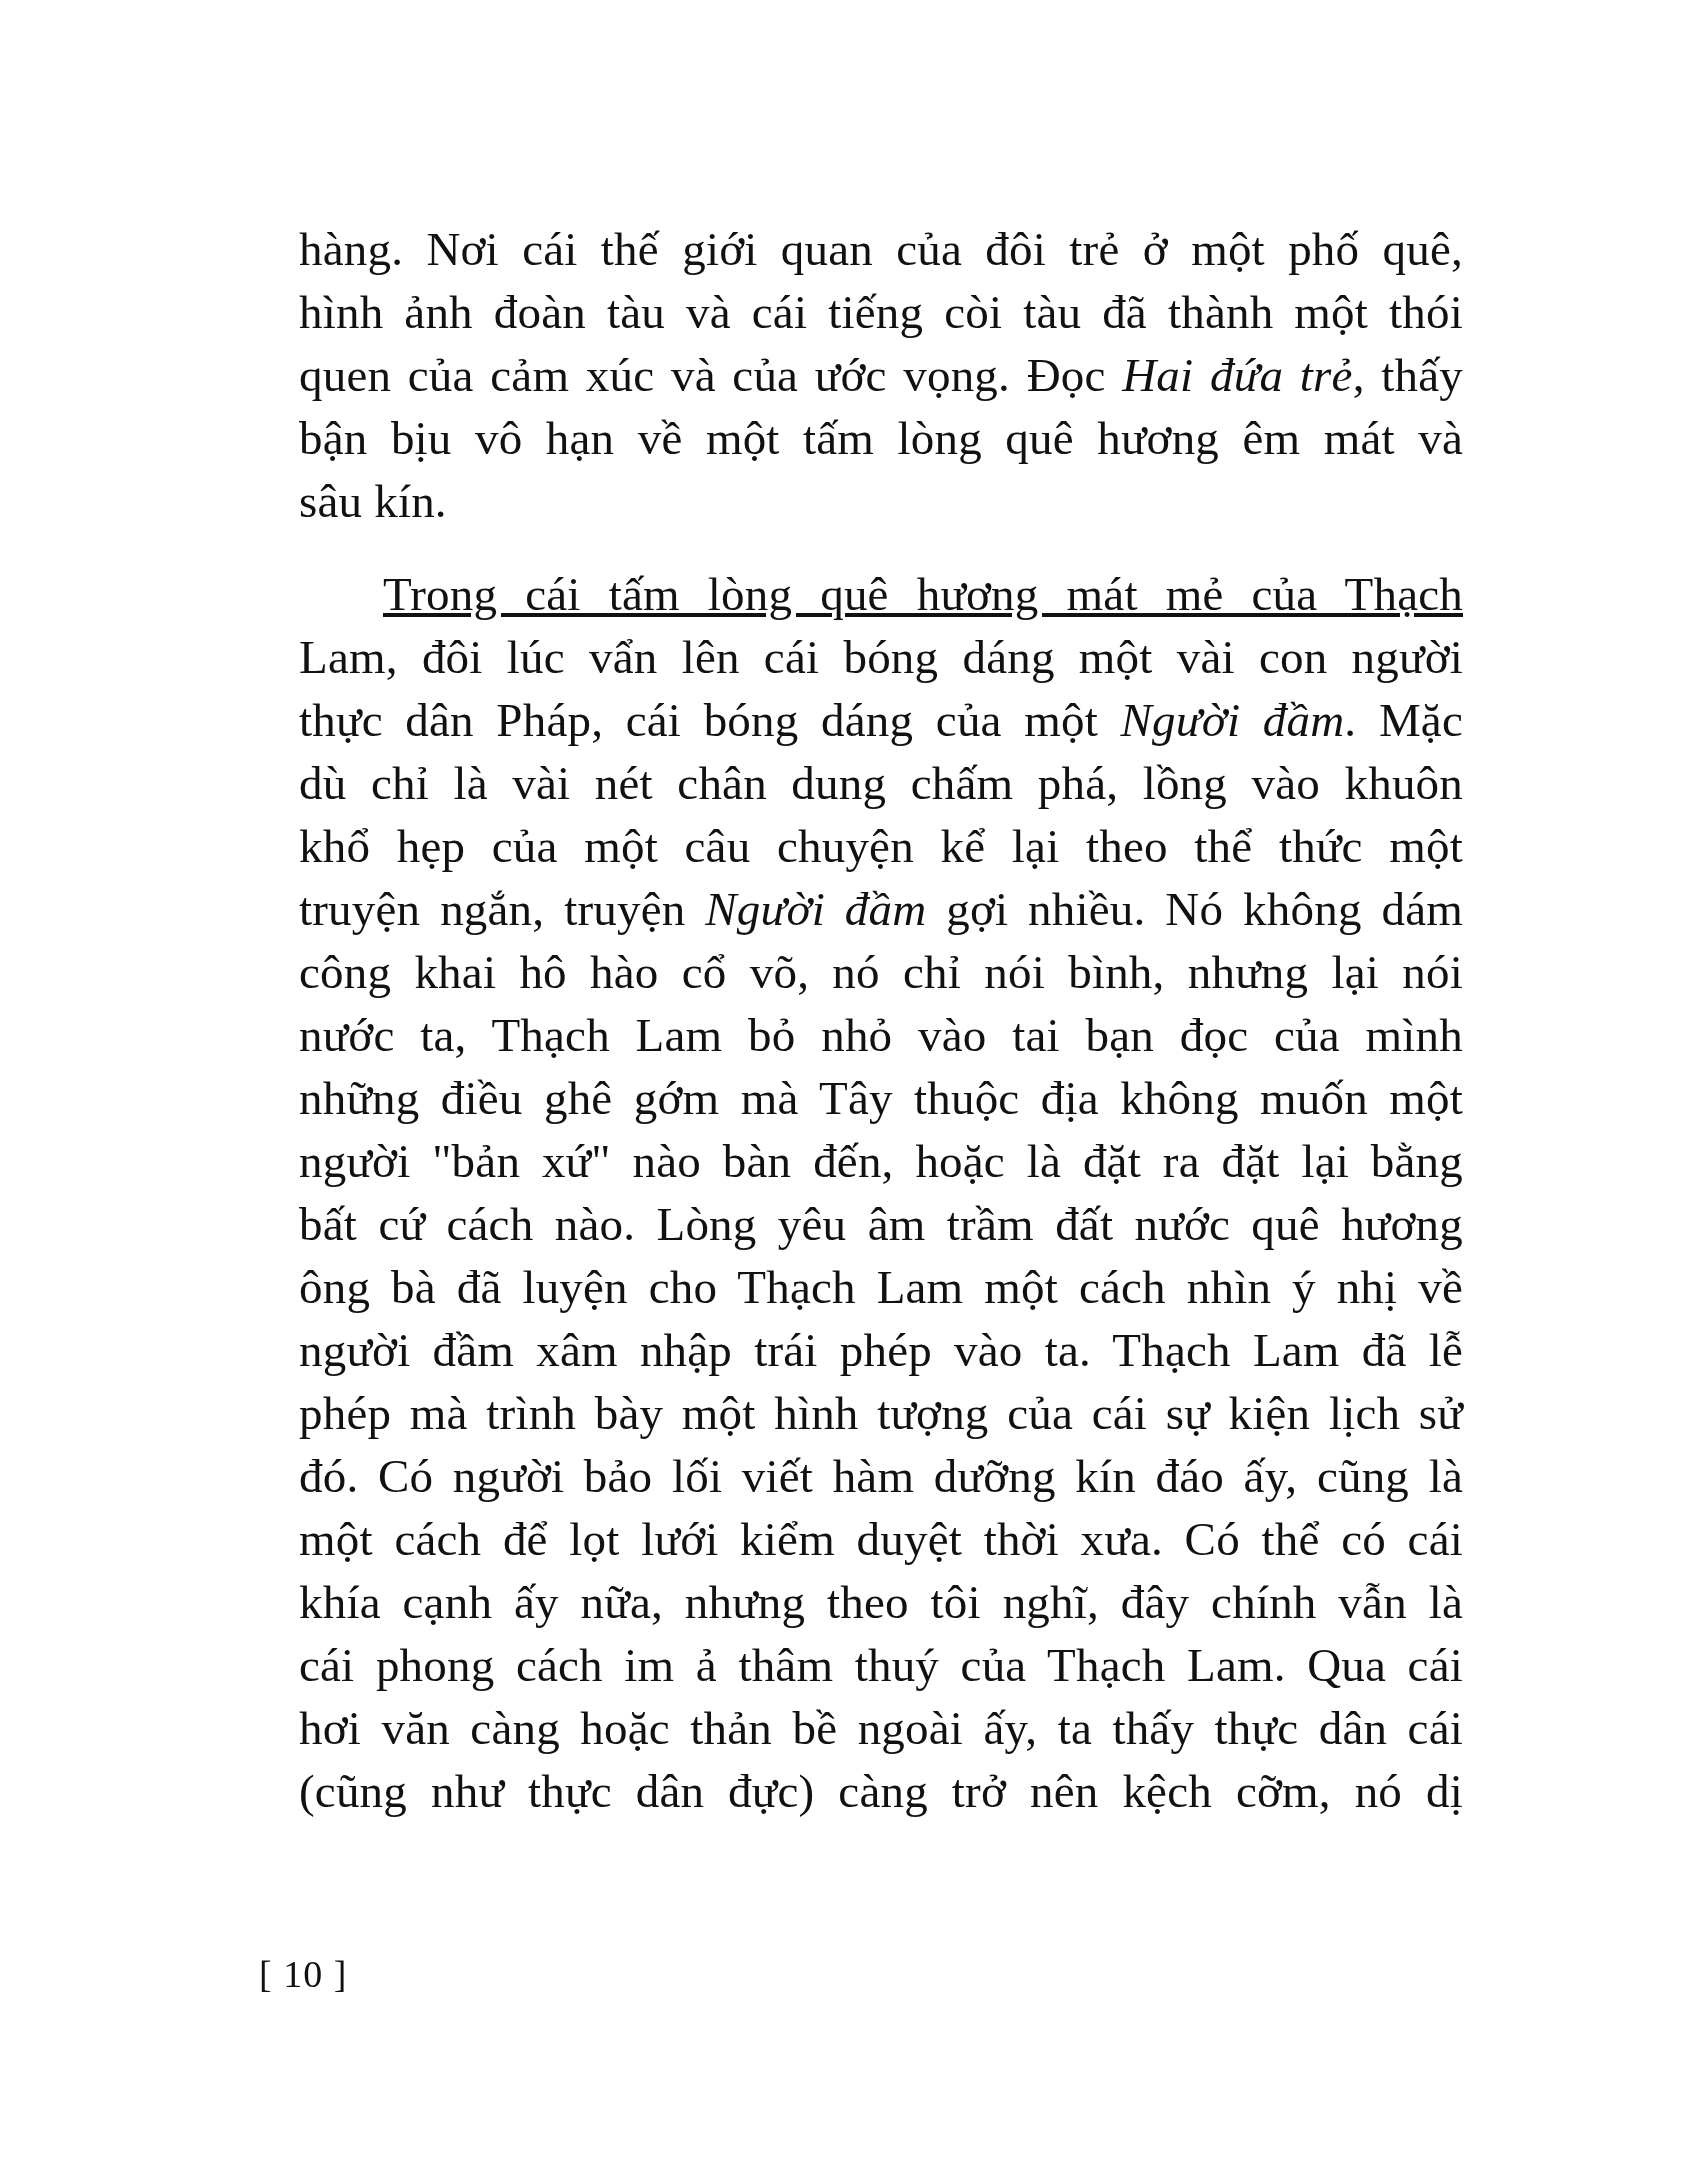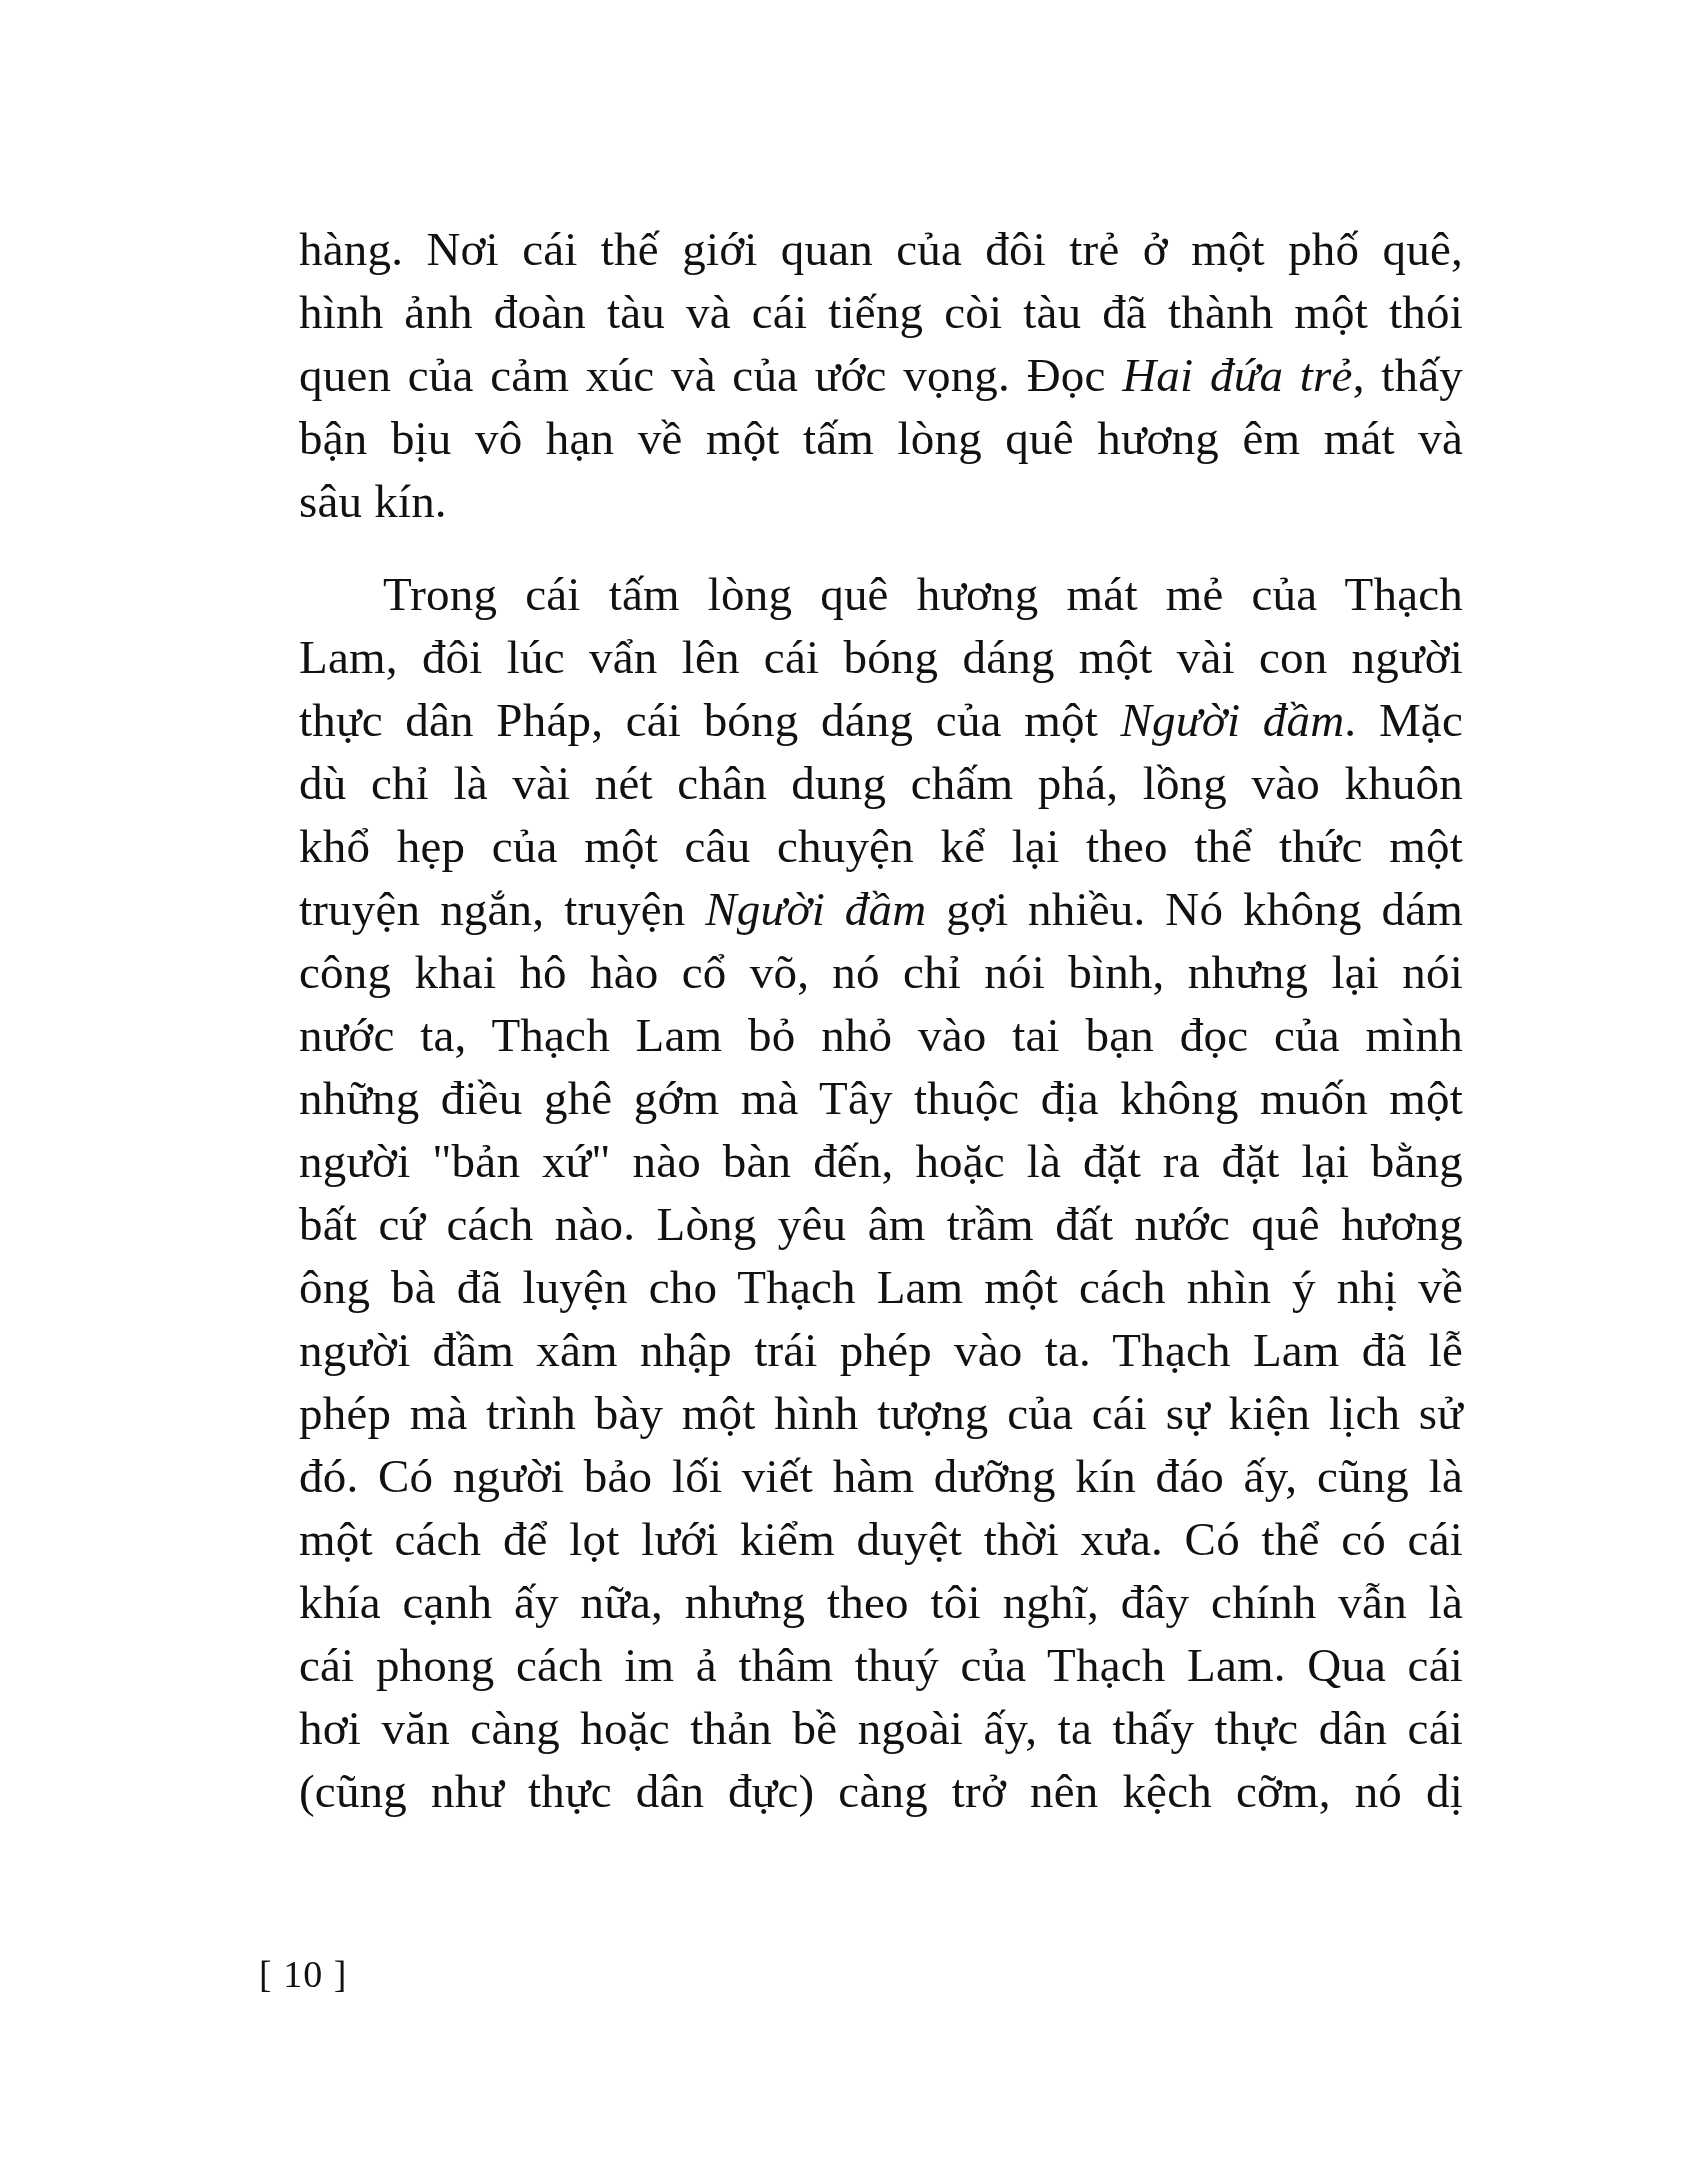--- a/index.html
+++ b/index.html
@@ -42,20 +42,21 @@
     text-align: justify;
     text-align-last: justify;
     text-justify: inter-word;
     letter-spacing: 0.2px;
   }
   .line.no-justify {
     text-align-last: left;
   }
   .line.indent {
     padding-left: 84px;
+    text-decoration: underline;
   }
   .line em {
   }
   .page-number {
     position: absolute;
     left: 259px;
     top: 1953px;
     font-size: 38px;
     line-height: 42px;
     letter-spacing: 1px;

